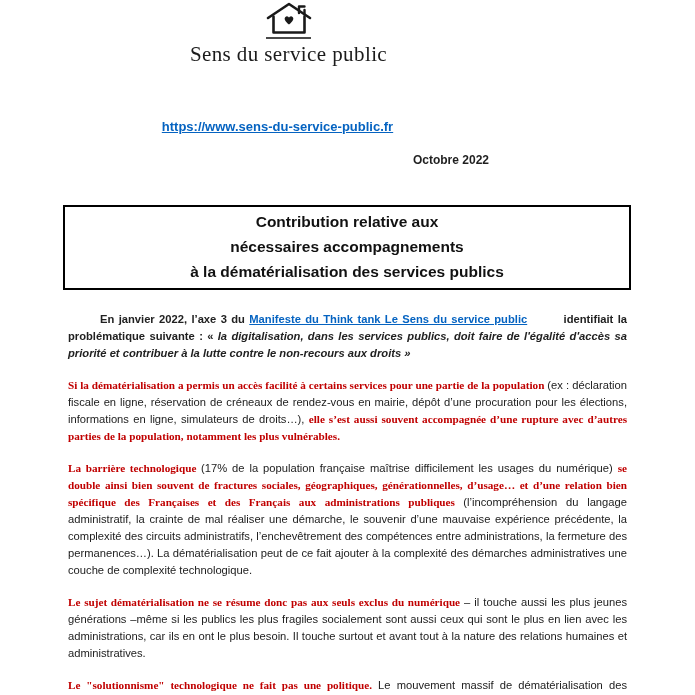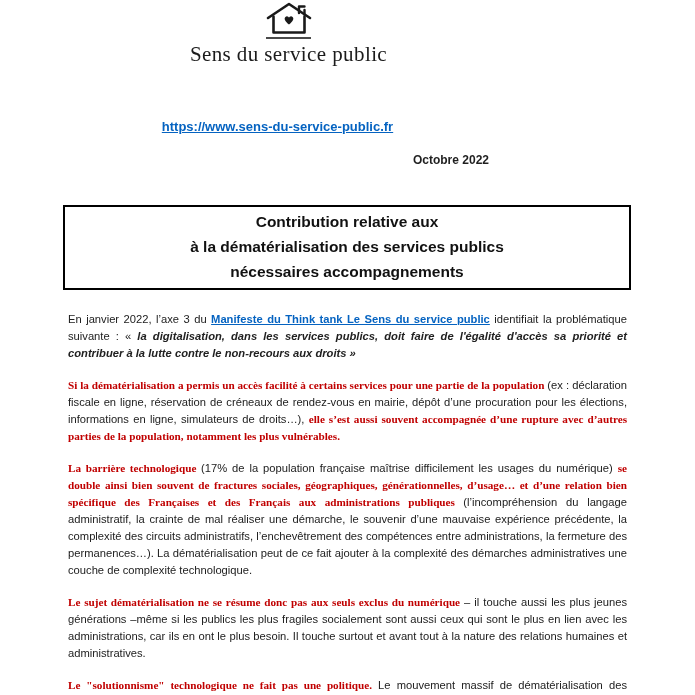--- a/index.html
+++ b/index.html
@@ -62,21 +62,21 @@
   
   .body-text {
     margin: 21px 0 0 68px;
     width: 559px;
     font-size: 11.2px;
     line-height: 17px;
     text-align: justify;
     color: var(--ink, #212121);
   }
   .para { margin-bottom: 15px; }
-  .bold { font-weight: 400; }
+  .bold { font-weight: 700; margin-left: 32px; }
   .bolditalic { font-weight: 700; font-style: italic; }
   .red { font-weight: 700; color: var(--accent_red, #C00000); font-family: Liberation Serif, serif; }
   .plain { font-weight: 400; }
   .link-inline {
     color: var(--link_blue, #0563C1);
     font-weight: 700;
     text-decoration: underline;
     cursor: pointer;
   }
 </style>
@@ -99,22 +99,22 @@
   </div>
 
   <div class="site-link-row">
     <a class="site-link">https://www.sens-du-service-public.fr</a>
   </div>
 
   <div class="date-row">Octobre 2022</div>
 
   <div class="title-box">
     <div class="tline">Contribution relative aux</div>
+    <div class="tline">nécessaires accompagnements</div>
     <div class="tline">à la dématérialisation des services publics</div>
-    <div class="tline">nécessaires accompagnements</div>
   </div>
 
   <div class="body-text">
 
     <p class="para"><span class="bold">En janvier 2022, l’axe 3 du </span><a class="link-inline">Manifeste du Think tank Le Sens du service public</a><span class="bold"> identifiait la problématique suivante : « </span><span class="bolditalic">la digitalisation, dans les services publics, doit faire de l'égalité d'accès sa priorité et contribuer à la lutte contre le non-recours aux droits »</span></p>
 
     <p class="para"><span class="red">Si la dématérialisation a permis un accès facilité à certains services pour une partie de la population </span><span class="plain">(ex : déclaration fiscale en ligne, réservation de créneaux de rendez-vous en mairie, dépôt d’une procuration pour les élections, informations en ligne, simulateurs de droits…), </span><span class="red">elle s’est aussi souvent accompagnée d’une rupture avec d’autres parties de la population, notamment les plus vulnérables.</span></p>
 
     <p class="para"><span class="red">La barrière technologique </span><span class="plain">(17% de la population française maîtrise difficilement les usages du numérique) </span><span class="red">se double ainsi bien souvent de fractures sociales, géographiques, générationnelles, d’usage… et d’une relation bien spécifique des Françaises et des Français aux administrations publiques </span><span class="plain">(l’incompréhension du langage administratif, la crainte de mal réaliser une démarche, le souvenir d’une mauvaise expérience précédente, la complexité des circuits administratifs, l’enchevêtrement des compétences entre administrations, la fermeture des permanences…). La dématérialisation peut de ce fait ajouter à la complexité des démarches administratives une couche de complexité technologique.</span></p>
 

